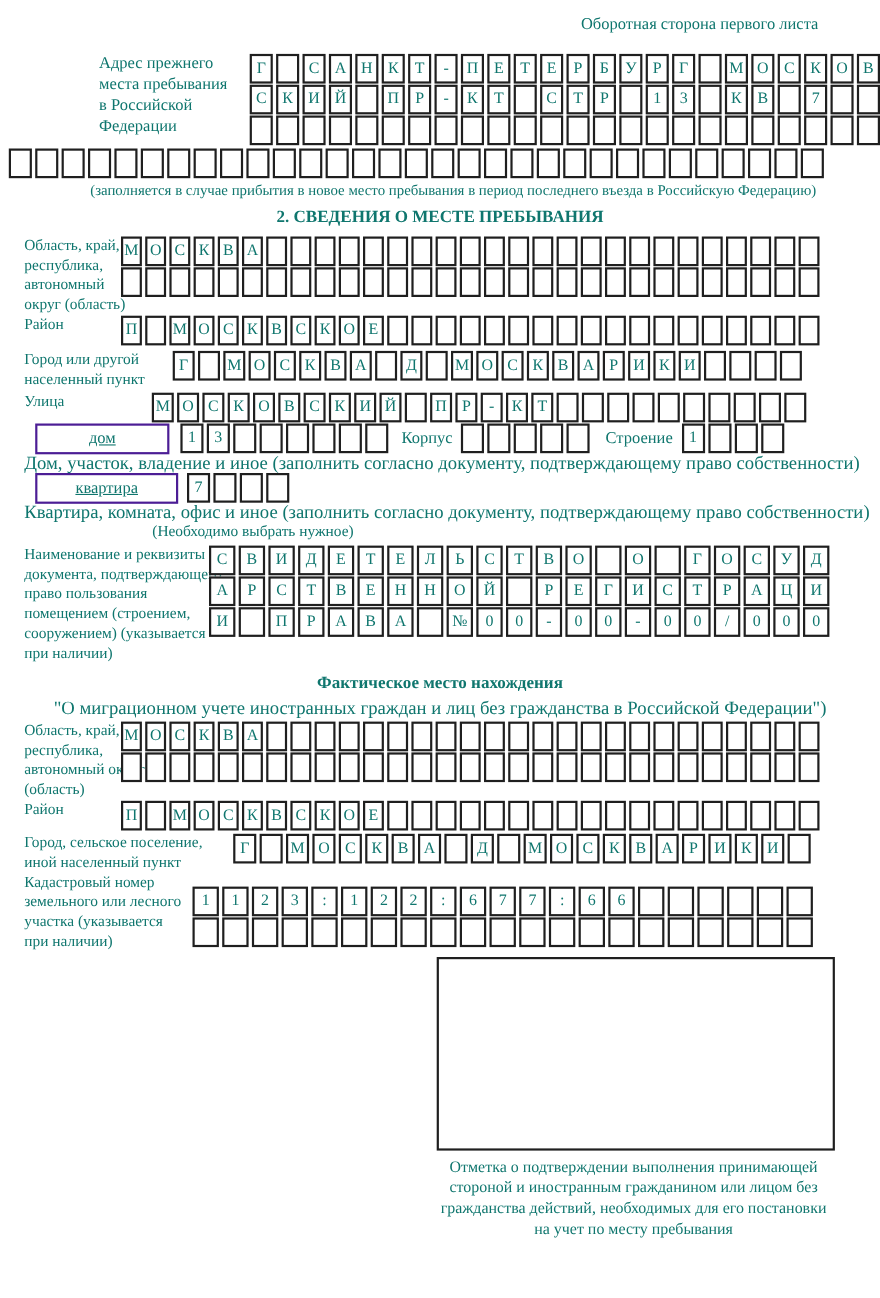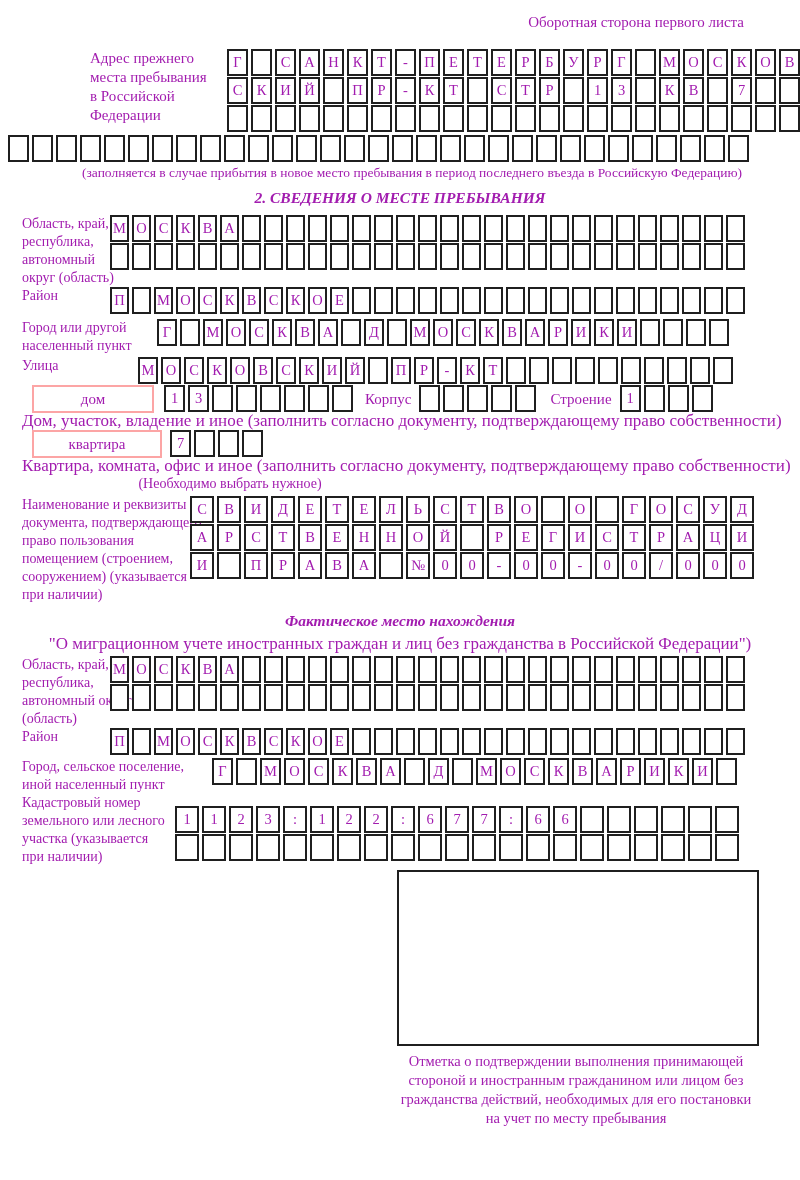--- a/index.html
+++ b/index.html
@@ -1,38 +1,38 @@
 <!DOCTYPE html>
 <html><head>
 <meta charset="utf-8">
 <style>
   html,body{margin:0;padding:0;background:#fff;}
   .sheet{position:relative;width:800px;height:1180px;box-sizing:border-box;padding-top:14px;
-         font-family:"Liberation Serif","DejaVu Serif",serif;color:#a21caf;overflow:hidden;}
+         font-family:"Liberation Serif","DejaVu Serif",serif;color:#0f766e;overflow:hidden;}
   .corner{text-align:right;padding-right:56px;font-size:15px;margin-bottom:18px;}
   .row{display:flex;align-items:flex-start;}
   .row.vcenter{align-items:center;}
   .lbl{flex-shrink:0;font-size:14px;line-height:18px;white-space:pre;}
   .lbl.big{font-size:15px;line-height:19px;}
   .cellcol{display:flex;flex-direction:column;}
   .cells{display:flex;gap:3px;margin-bottom:1px;}
   .cell{box-sizing:border-box;flex-shrink:0;height:27px;border:2px solid #1f1f1f;background:#fff;
         display:flex;align-items:center;justify-content:center;font-size:14.5px;}
   .sz24 .cell{width:21px;}
   .sz22 .cell{width:19px;}
   .sz23 .cell{width:20px;}
   .sz27 .cell{width:24px;}
   .ml8{margin-left:8px;} .ml22{margin-left:22px;} .ml32{margin-left:32px;} .ml38{margin-left:38px;justify-content:flex-end;}
   .w88{width:88px;} .w116{width:116px;} .w135{width:135px;} .w137{width:137px;}
   .w153{width:153px;} .w168{width:168px;} .w190{width:190px;}
   .center{text-align:center;}
   .fnote{font-size:17px;line-height:16px;}
-  .h2{font-weight:bold;text-align:center;font-size:15.5px;margin:8px 0 8px 0;font-style:italic;}
-  .titled-box{box-sizing:border-box;height:28px;border:2px solid #fca5a5;display:flex;
-              align-items:center;justify-content:center;font-size:15px;flex-shrink:0;}
+  .h2{font-weight:bold;text-align:center;font-size:15.5px;margin:8px 0 8px 0;}
+  .titled-box{box-sizing:border-box;height:28px;border:2px solid #4c1d95;display:flex;
+              align-items:center;justify-content:center;font-size:15px;flex-shrink:0;text-decoration:underline;}
   .inline-lbl{font-size:15px;white-space:pre;flex-shrink:0;}
   .chk{box-sizing:border-box;width:23px;height:28px;border:2px solid #1f1f1f;display:flex;
        align-items:center;justify-content:center;font-size:15px;flex-shrink:0;}
   .stamp-box{box-sizing:border-box;width:362px;height:176px;border:2px solid #1f1f1f;
              margin:4px 0 6px 397px;}
   .stamp-note{margin-left:390px;width:372px;text-align:center;font-size:14.5px;line-height:19px;}
   .mt2{margin-top:2px;} .mb2{margin-bottom:2px;} .mb4{margin-bottom:4px;} .mb8{margin-bottom:8px;padding-left:24px;}
   .stay-note{margin-left:30px;width:400px;text-align:center;font-size:14px;margin-bottom:4px;}
 </style>
 </head>

